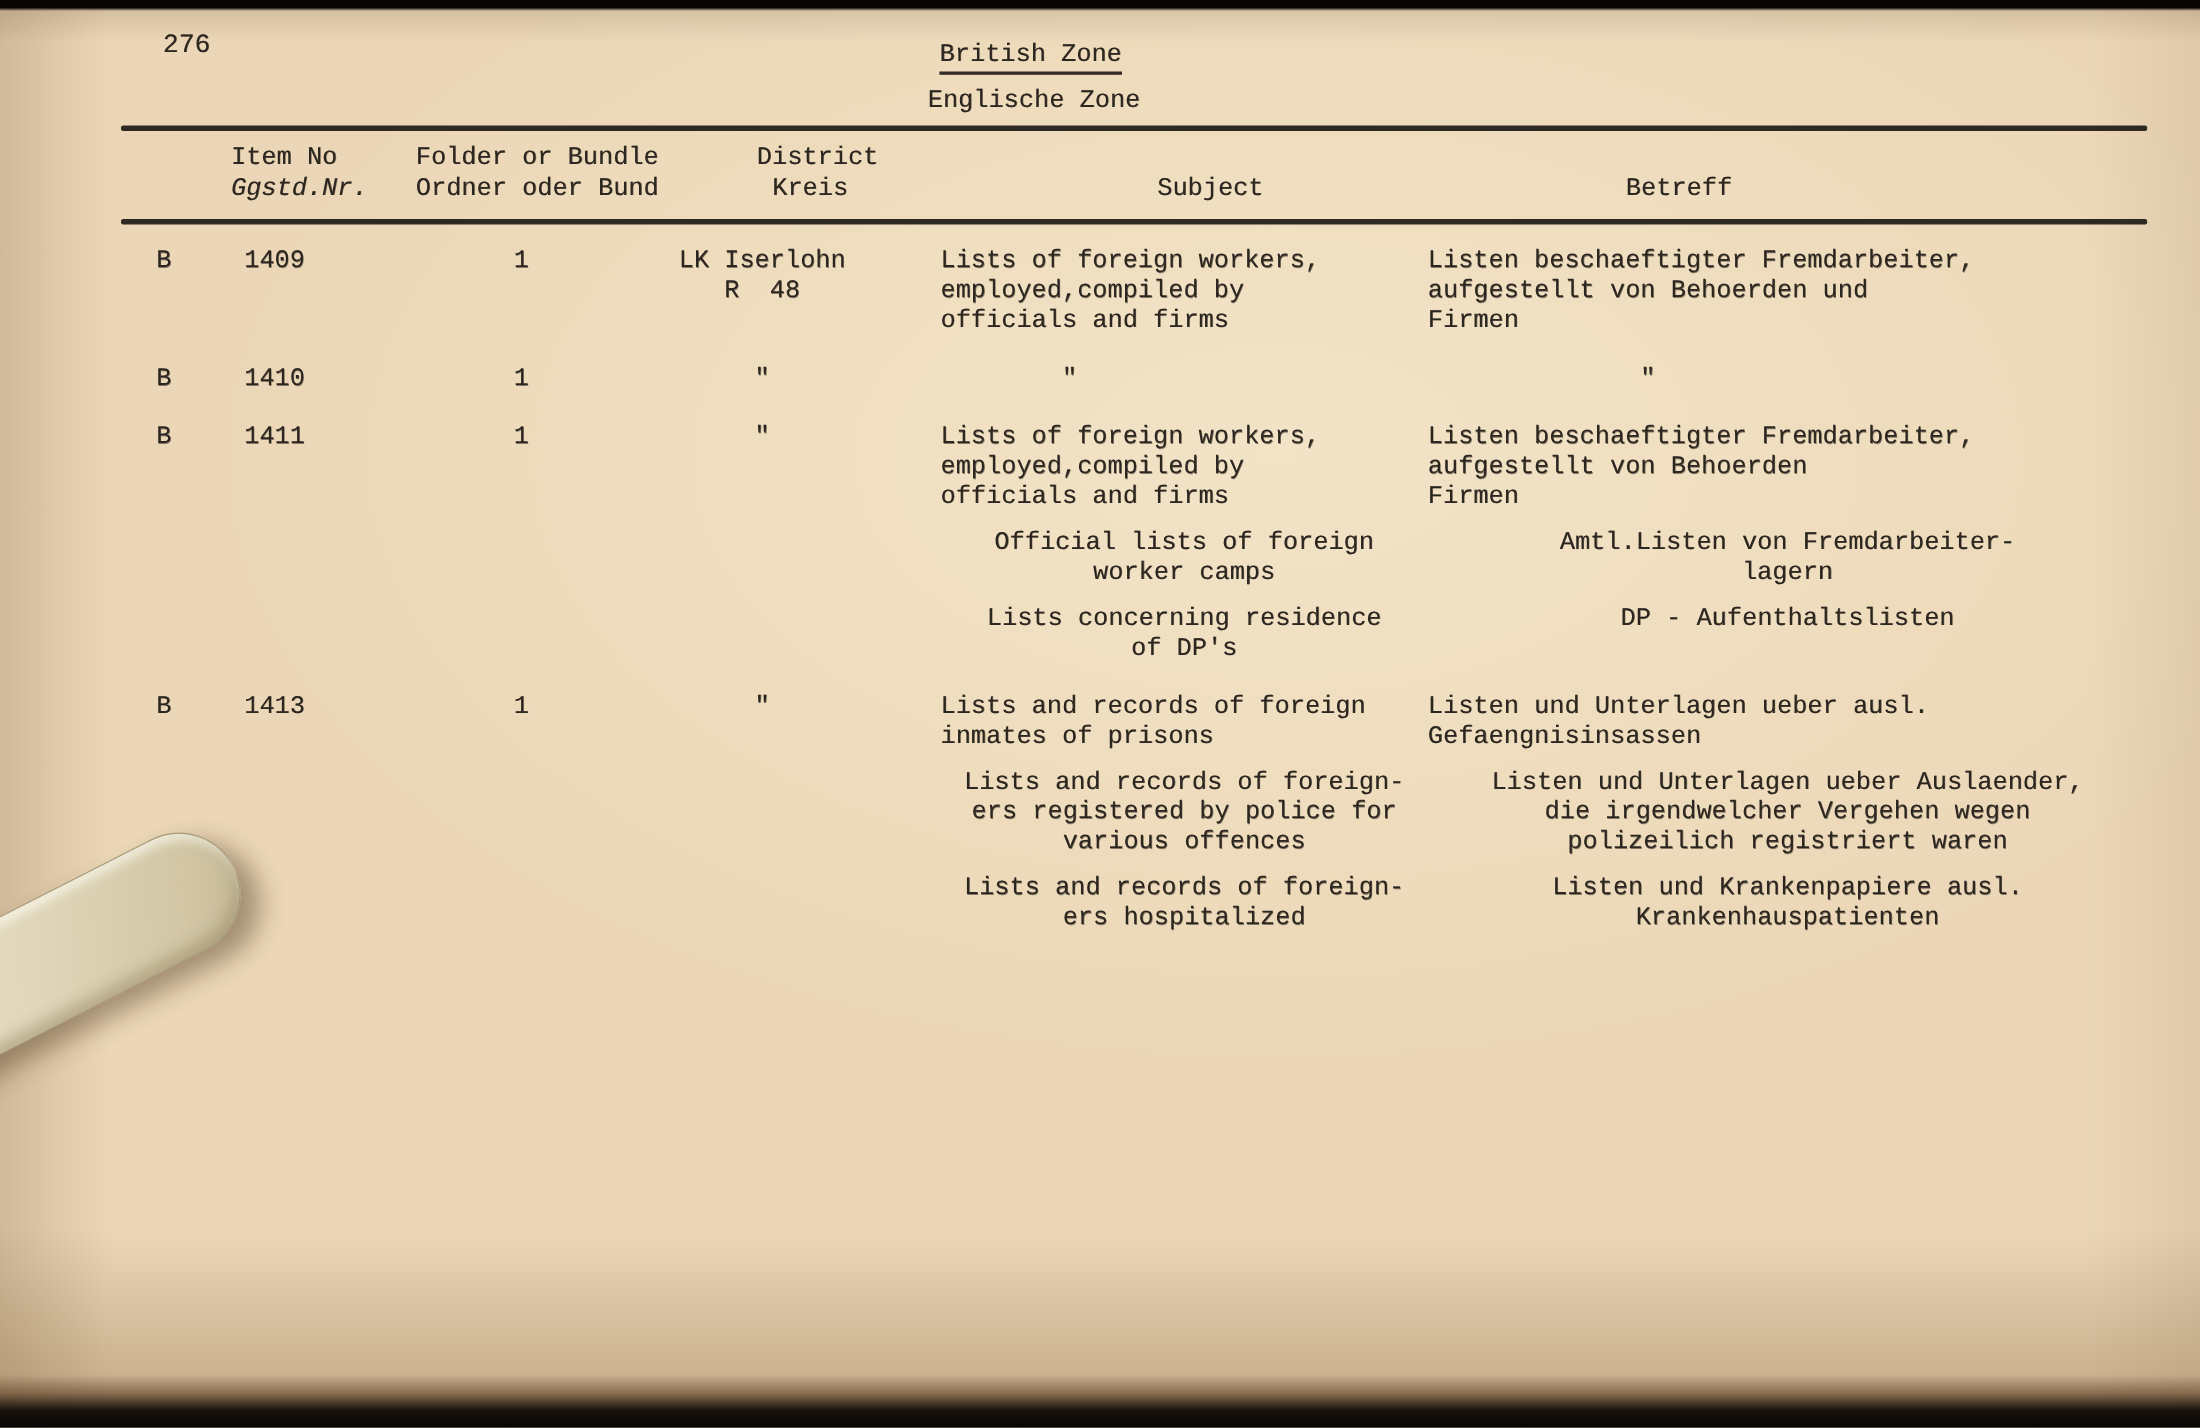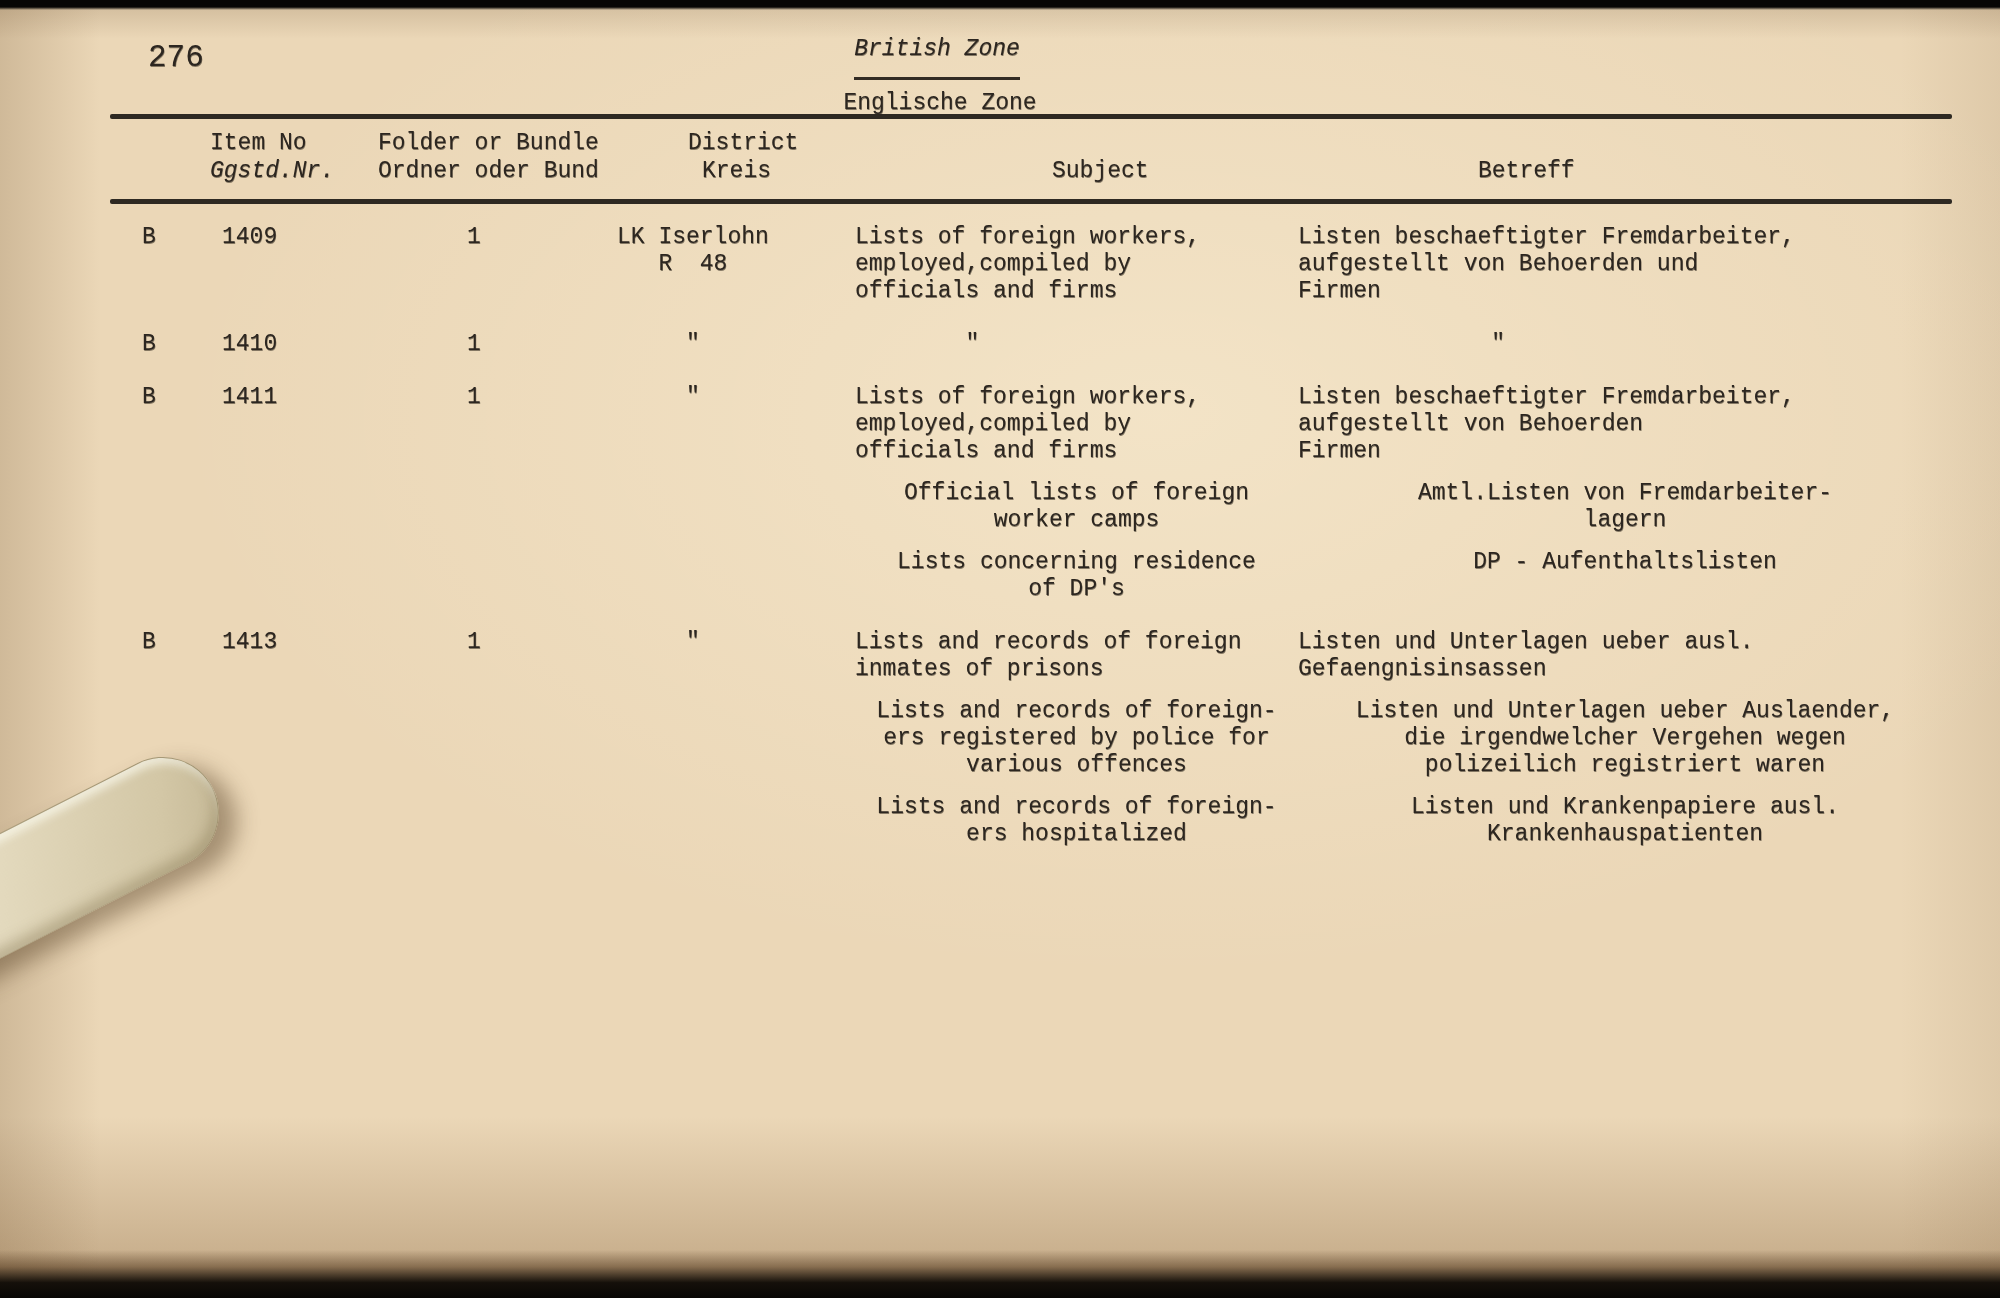--- a/index.html
+++ b/index.html
@@ -23,28 +23,27 @@
       #ebd7b7;
   }
   .edge-top {
     position: absolute; top: 0; left: 0; right: 0; height: 10px;
     background: linear-gradient(to bottom, #070605 70%, rgba(7,6,5,0));
   }
   .edge-bottom {
     position: absolute; bottom: 0; left: 0; right: 0; height: 48px;
     background: linear-gradient(to bottom, rgba(70,48,24,0) 0%, rgba(82,56,30,0.55) 35%, #15100a 68%, #080604 100%);
   }
-  .page-number { position: absolute; left: 148px; top: 44px; font-size: 31px; }
+  .page-number { position: absolute; left: 148px; top: 28px; font-size: 24px; }
   .title-wrap { position: absolute; top: 36px; left: 0; width: 100%; text-align: center; }
   .title {
     display: inline-block;
     position: relative; left: -63px;
     border-bottom: 3px solid #332c24;
-    padding-bottom: 14px;
-    font-style: italic;
+    padding-bottom: 2px;
   }
   .subtitle { margin-top: 10px; position: relative; left: -60px; }
   .rule {
     position: absolute; left: 110px; right: 48px; height: 5px;
     background: #2e2922; border-radius: 2px;
   }
   .rule-top { top: 114px; }
   .rule-bottom { top: 199px; }
   .headers { position: absolute; top: 130px; left: 0; right: 0; height: 62px; }
   .h { position: absolute; white-space: pre; }

